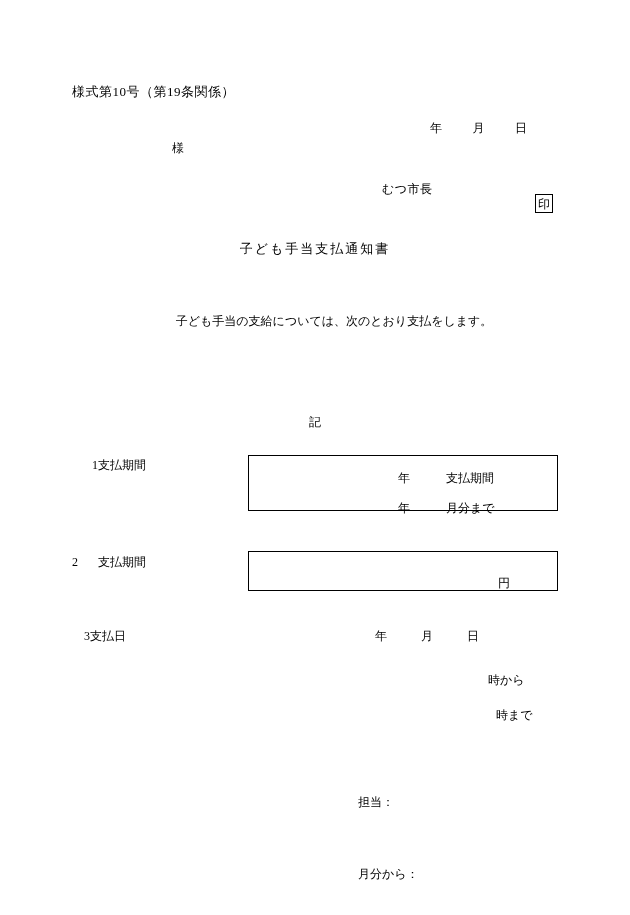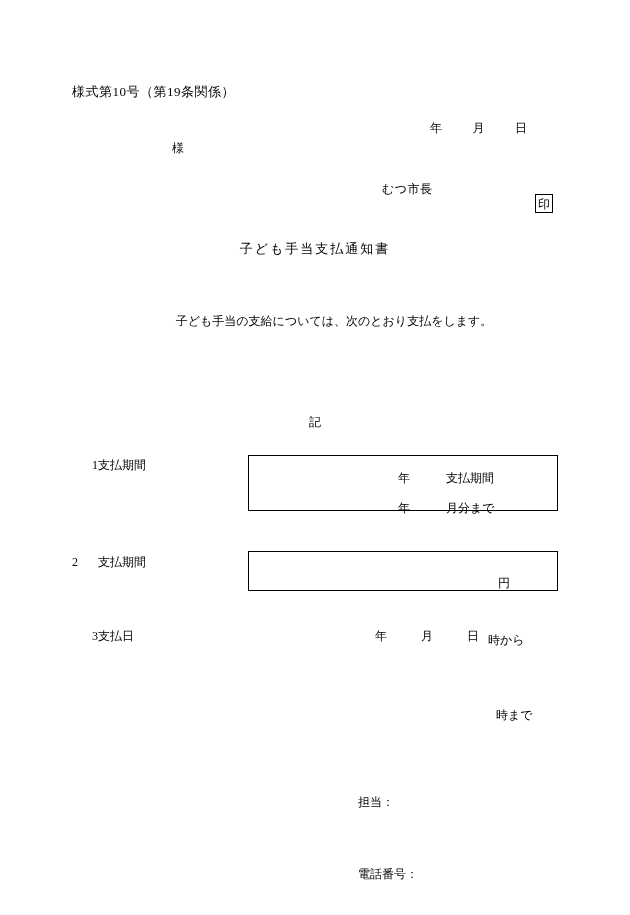--- a/index.html
+++ b/index.html
@@ -88,21 +88,21 @@
     top: 414px;
     width: 630px;
     text-align: center;
     font-size: 12px;
   }
   .item-label {
     font-size: 12px;
   }
   .lbl1 { left: 72px; top: 457px; text-align: right; }
   .lbl2 { left: 72px; top: 554px; }
-  .lbl3 { left: 72px; top: 628px; text-align: right; }
+  .lbl3 { left: 64px; top: 628px; text-align: right; }
   .lbl-num { display: inline-block; width: 26px; }
 
   .box1 {
     position: absolute;
     left: 248px;
     top: 455px;
     width: 310px;
     height: 56px;
     border: 1px solid #000;
     box-sizing: border-box;
@@ -126,21 +126,21 @@
   .b2r1 { left: 498px; top: 575px; }
 
   .pay-date {
     left: 375px;
     top: 628px;
     font-size: 12px;
   }
   .pay-date .gap2 { display: inline-block; width: 34px; }
   .time-from {
     left: 488px;
-    top: 632px;
+    top: 672px;
     font-size: 12px;
   }
   .time-to {
     left: 488px;
     top: 707px;
     font-size: 12px;
     margin-left: 8px;
   }
   .contact {
     left: 358px;
@@ -185,16 +185,16 @@
 
   <div class="abs item-label lbl3"><span class="lbl-num">3</span><span>支払日</span></div>
 
   <div class="abs pay-date"><span>年</span><span class="gap2"></span><span>月</span><span class="gap2"></span><span>日</span></div>
 
   <div class="abs time-from">時から</div>
   <div class="abs time-to">時まで</div>
 
   <div class="abs contact">
     <div>担当：</div>
-    <div>電話番号：</div>
+    <div>月分から：</div>
   </div>
 
 </div>
 
 </body></html>

